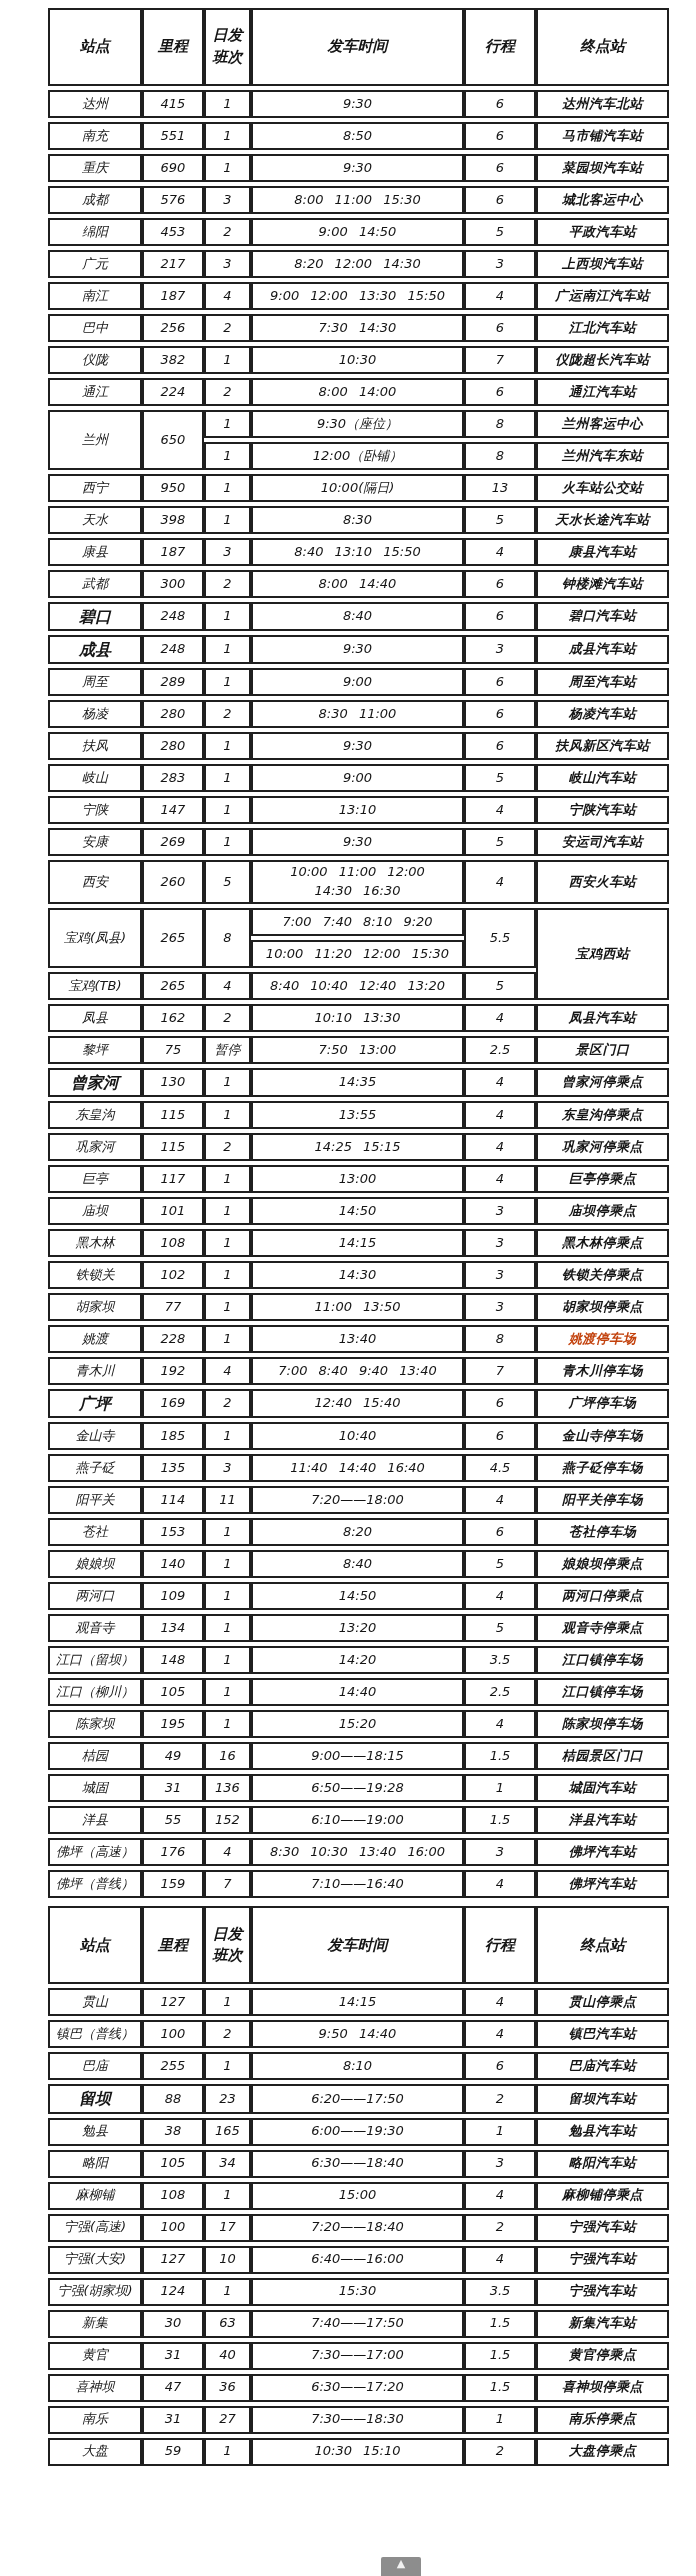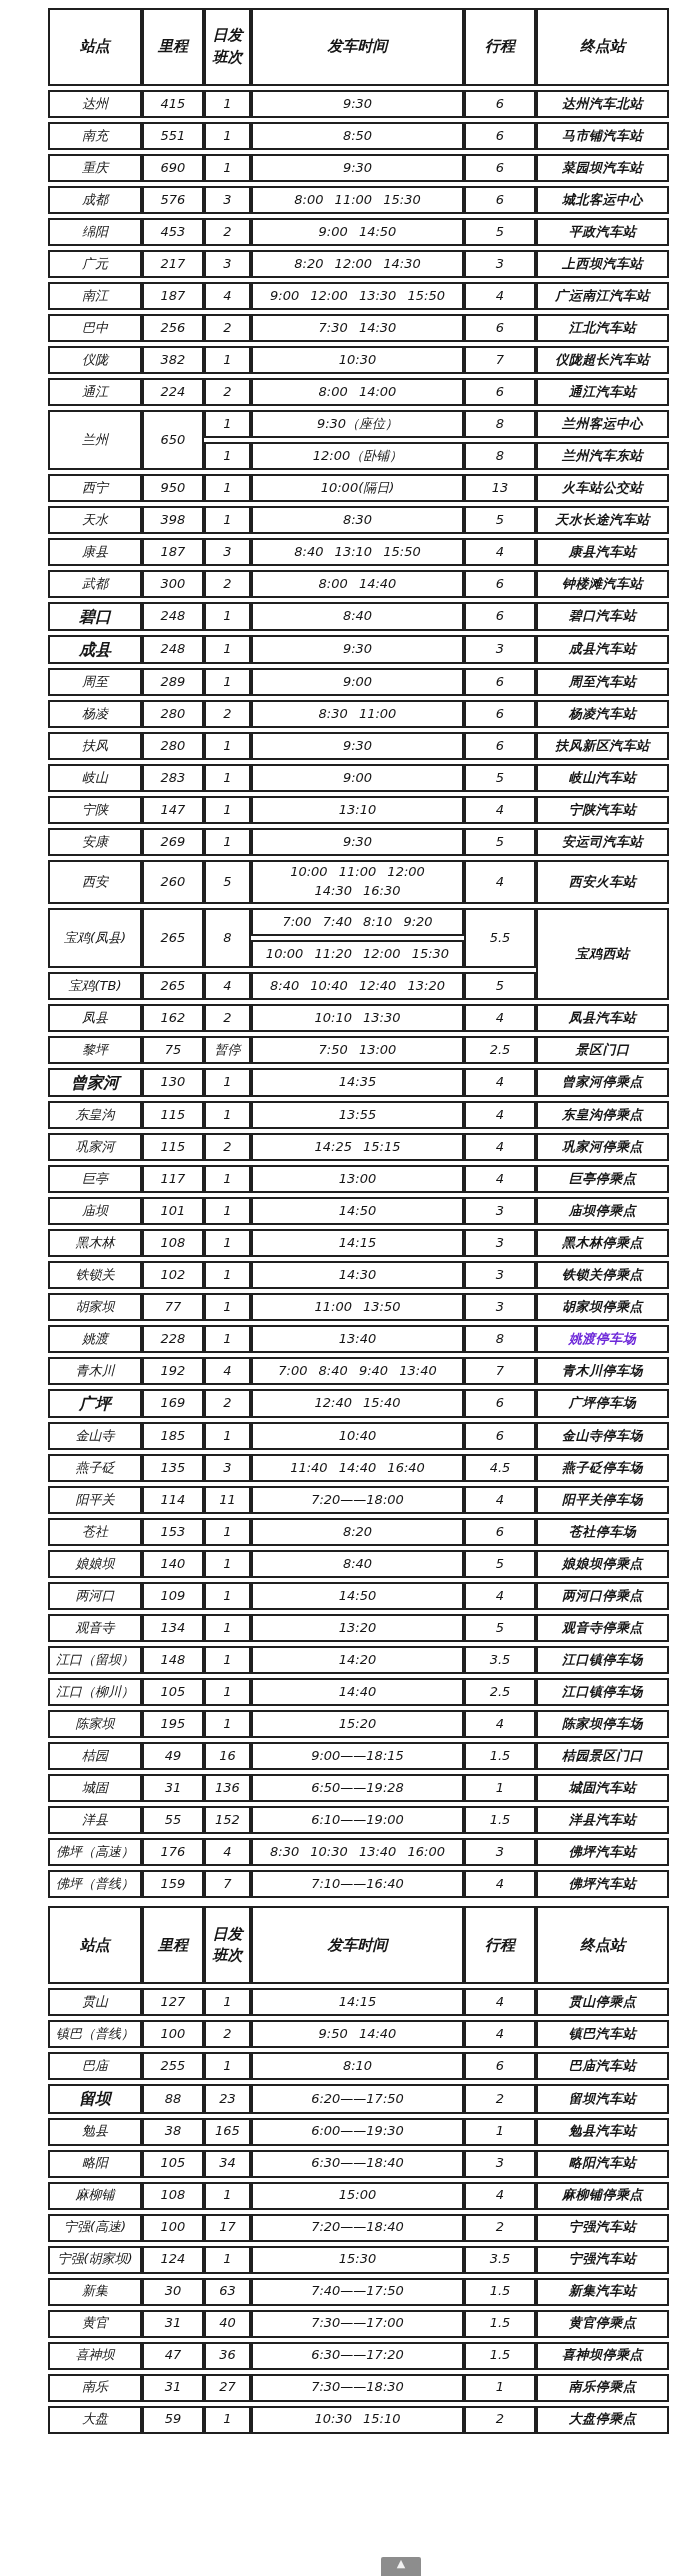--- a/index.html
+++ b/index.html
@@ -25,21 +25,21 @@
     text-align:center;vertical-align:middle;
     padding:1px 1px;
     font-size:13px;line-height:1.45;
     background:#ffffff;
     overflow:hidden;
   }
   td{height:22px;word-spacing:7px;}
   th{height:72px;font-size:15px;font-weight:bold;word-spacing:0;}
   td.term{font-weight:bold;letter-spacing:0.5px;}
   td.bold{font-weight:bold;font-size:16px;margin-top:12px;}
-  td.muted{color:#6d28d9;}
+  td.muted{color:#c2410c;}
   .sub{font-size:13px;letter-spacing:0;}
   td br{line-height:1.3;}
   .back-top{
     position:absolute;left:381px;top:2557px;width:40px;height:19px;
     background:#8d8d8d;border-radius:2px 2px 0 0;
     display:flex;align-items:flex-start;justify-content:center;
     color:#f2f2f2;font-size:11px;line-height:14px;cursor:pointer;
     overflow:hidden;
   }
 </style>
@@ -589,20 +589,28 @@
         </tr>
         <tr>
           <td>宁强<span class="sub">(高速)</span></td>
           <td>100</td>
           <td>17</td>
           <td>7:20——18:40</td>
           <td>2</td>
           <td class="term">宁强汽车站</td>
         </tr>
         <tr>
+          <td>宁强<span class="sub">(大安)</span></td>
+          <td>127</td>
+          <td>10</td>
+          <td>6:40——16:00</td>
+          <td>4</td>
+          <td class="term">宁强汽车站</td>
+        </tr>
+        <tr>
           <td>宁强<span class="sub">(胡家坝)</span></td>
           <td>124</td>
           <td>1</td>
           <td>15:30</td>
           <td>3.5</td>
           <td class="term">宁强汽车站</td>
         </tr>
         <tr>
           <td>新集</td>
           <td>30</td>

